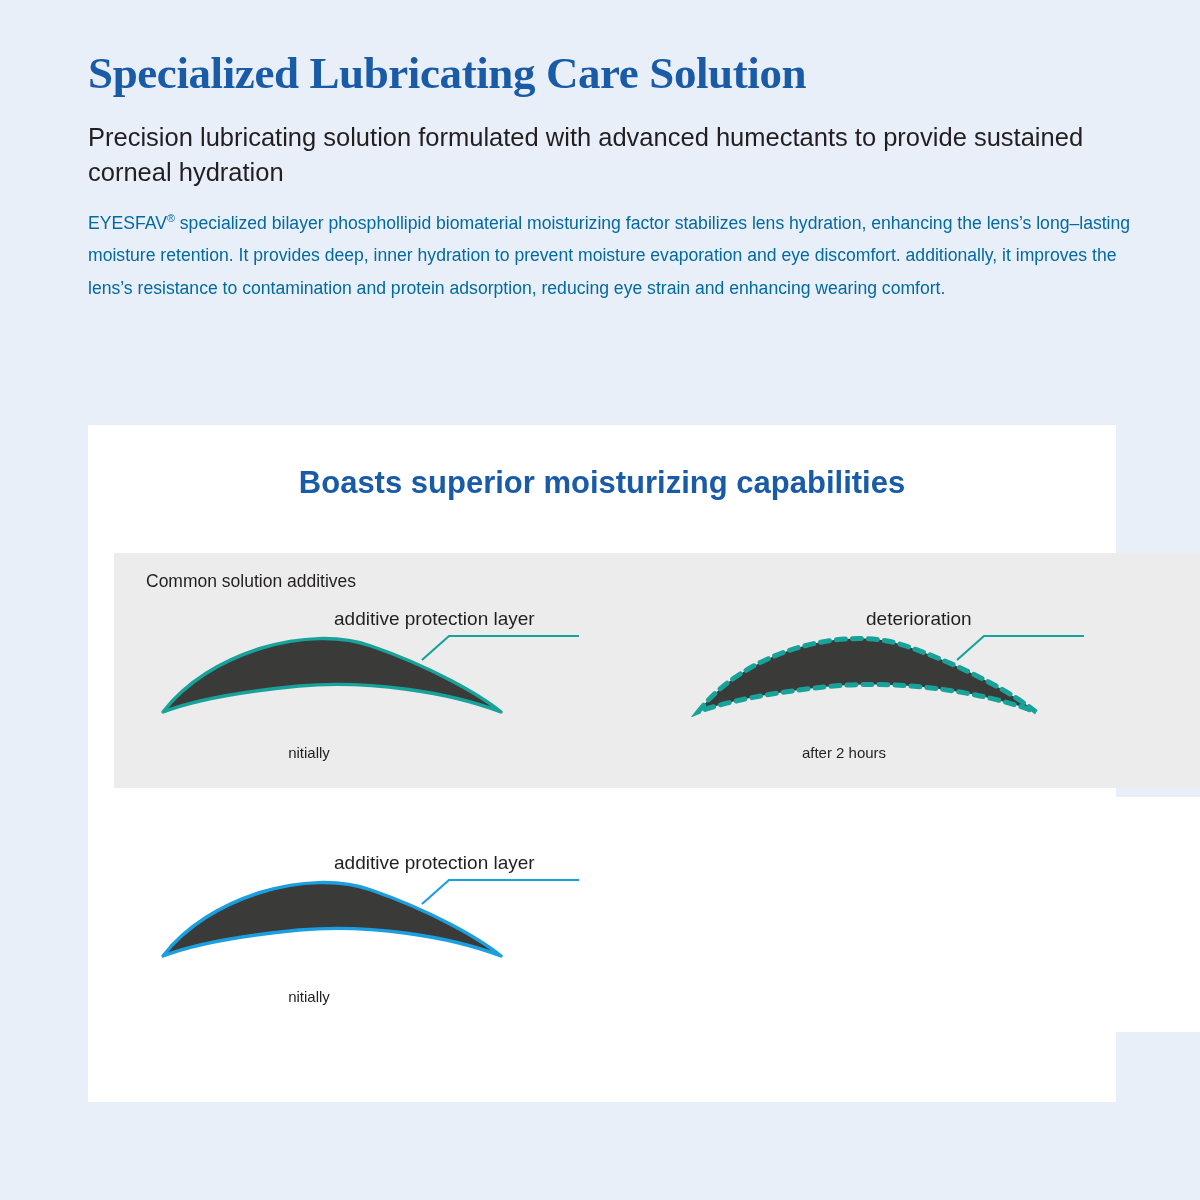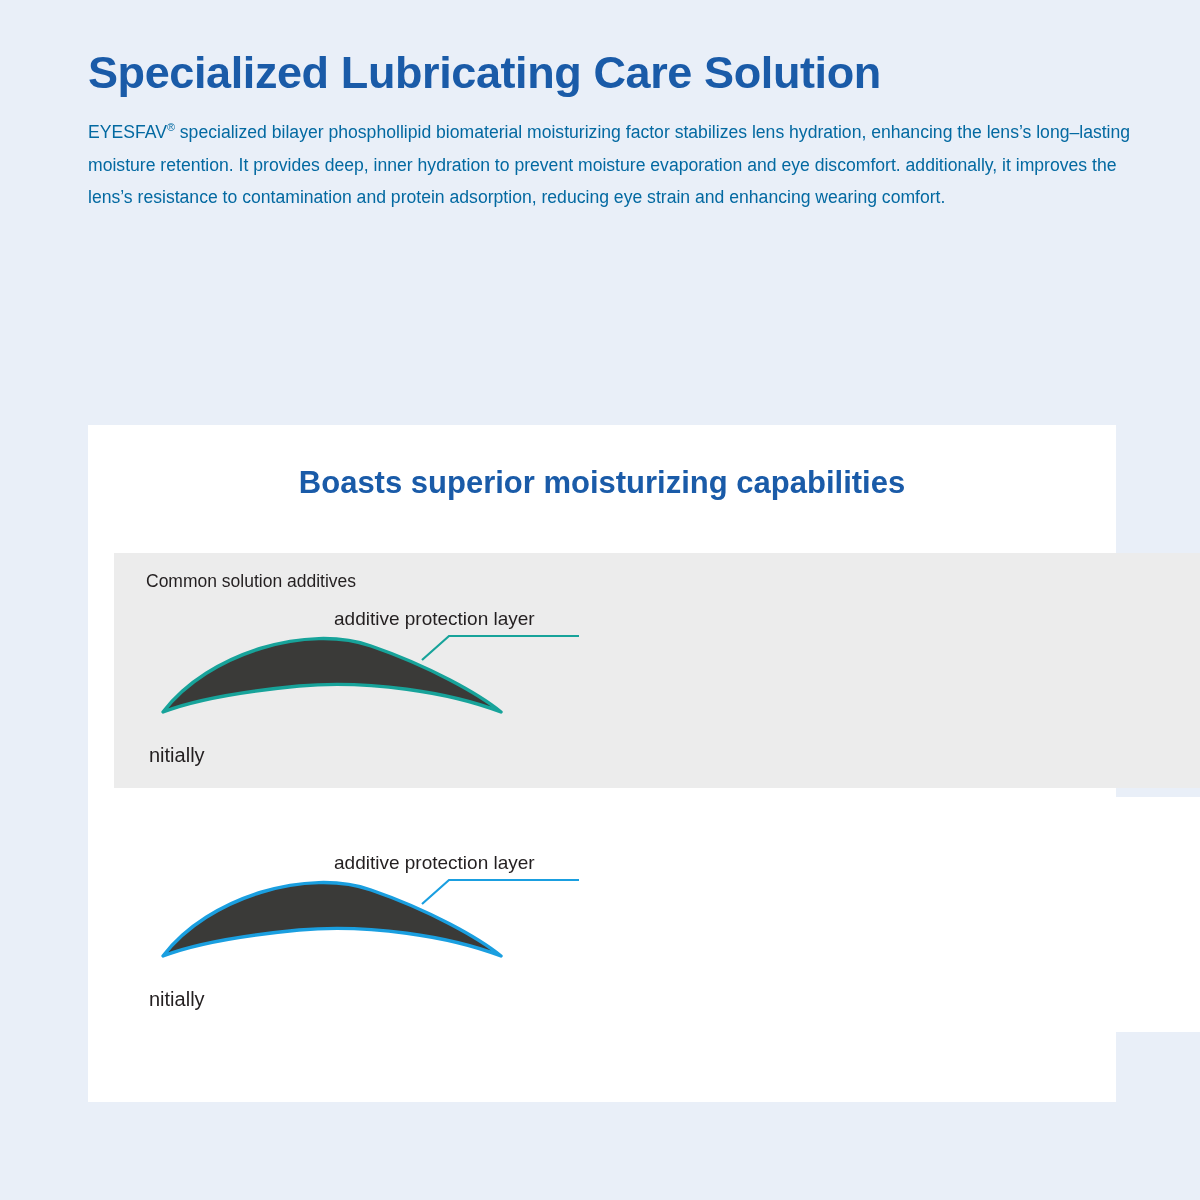--- a/index.html
+++ b/index.html
@@ -22,21 +22,21 @@
     top: 48px;
     width: 1060px;
   }
   .page-title {
     color: #1a5ba8;
     font-size: 45px;
     font-weight: bold;
     letter-spacing: -0.4px;
     line-height: 1.12;
     margin: 0;
-    font-family: Liberation Sans, sans-serif;
+    font-family: Liberation Serif, serif;
   }
   .page-subtitle {
     color: #231f20;
     font-size: 25.5px;
     font-weight: normal;
     line-height: 1.34;
     margin: 22px 0 0 0;
     width: 1056px;
     font-family: "Liberation Sans", sans-serif;
   }
@@ -112,63 +112,73 @@
 
   .lens-svg {
     position: absolute;
     left: 0;
     top: 0;
   }
   .lens-caption {
     position: absolute;
     top: 136px;
     width: 320px;
-    text-align: left;
+    text-align: center;
     color: #231f20;
-    font-size: 20px;
+    font-size: 15px;
     font-family: "Liberation Sans", sans-serif;
   }
   .lens-cell.left  .lens-caption { left: 0px; }
   .lens-cell.right .lens-caption { left: 0px; }
 
   .callout-text {
     position: absolute;
     color: #231f20;
     font-size: 19px;
     white-space: nowrap;
     font-family: "Liberation Sans", sans-serif;
   }
   .callout-left  { left: 185px; top: 0px; }
   .callout-right { left: 182px; top: 0px; }
 </style>
 </head>
 <body>
 
 <div class="header">
   <h1 class="page-title">Specialized Lubricating Care Solution</h1>
+  <h2 class="page-subtitle">Precision lubricating solution formulated with advanced humectants to provide sustained corneal hydration</h2>
   <p class="page-body"><span>EYESFAV</span><sup>®</sup><span> specialized bilayer phosphollipid biomaterial moisturizing factor stabilizes lens hydration, enhancing the lens’s long–lasting moisture retention. It provides deep, inner hydration to prevent moisture evaporation and eye discomfort. additionally, it improves the lens’s resistance to contamination and protein adsorption, reducing eye strain and enhancing wearing comfort.</span></p>
 </div>
 
 <div class="card">
 
   <h3 class="card-heading">Boasts superior moisturizing capabilities</h3>
 
   <div class="panel panel-common">
     <div class="panel-label">Common solution additives</div>
 
     <div class="lens-cell left">
       <svg class="lens-svg" width="455" height="175" viewBox="0 0 455 175">
         <path d="M14 104 C 60 44, 160 16, 222 38 C 280 58, 330 86, 352 104
                  C 300 84, 220 72, 150 78 C 88 84, 40 94, 14 104 Z" fill="#3a3a38" stroke="#17a39a" stroke-width="3.4" stroke-linejoin="round"></path>
         <polyline points="273,52 300,28 430,28" fill="none" stroke="#17a39a" stroke-width="2.2"></polyline>
       </svg>
       <div class="callout-text callout-left">additive protection layer</div>
       <div class="lens-caption">nitially</div>
     </div>
 
+    <div class="lens-cell right">
+      <svg class="lens-svg" width="455" height="175" viewBox="0 0 455 175">
+        <path d="M14 104 C 60 44, 160 16, 222 38 C 280 58, 330 86, 352 104
+                 C 300 84, 220 72, 150 78 C 88 84, 40 94, 14 104 Z" fill="#3a3a38" stroke="#17a39a" stroke-width="5" stroke-dasharray="9 7" stroke-linecap="round"></path>
+        <polyline points="273,52 300,28 400,28" fill="none" stroke="#17a39a" stroke-width="2.2"></polyline>
+      </svg>
+      <div class="callout-text callout-right">deterioration</div>
+      <div class="lens-caption">after 2 hours</div>
+    </div>
   </div>
 
   <div class="panel panel-rekey">
 
     <div class="lens-cell left">
       <svg class="lens-svg" width="455" height="175" viewBox="0 0 455 175">
         <path d="M14 104 C 60 44, 160 16, 222 38 C 280 58, 330 86, 352 104
                  C 300 84, 220 72, 150 78 C 88 84, 40 94, 14 104 Z" fill="#3a3a38" stroke="#1a9fe0" stroke-width="3.4" stroke-linejoin="round"></path>
         <polyline points="273,52 300,28 430,28" fill="none" stroke="#1a9fe0" stroke-width="2.2"></polyline>
       </svg>

